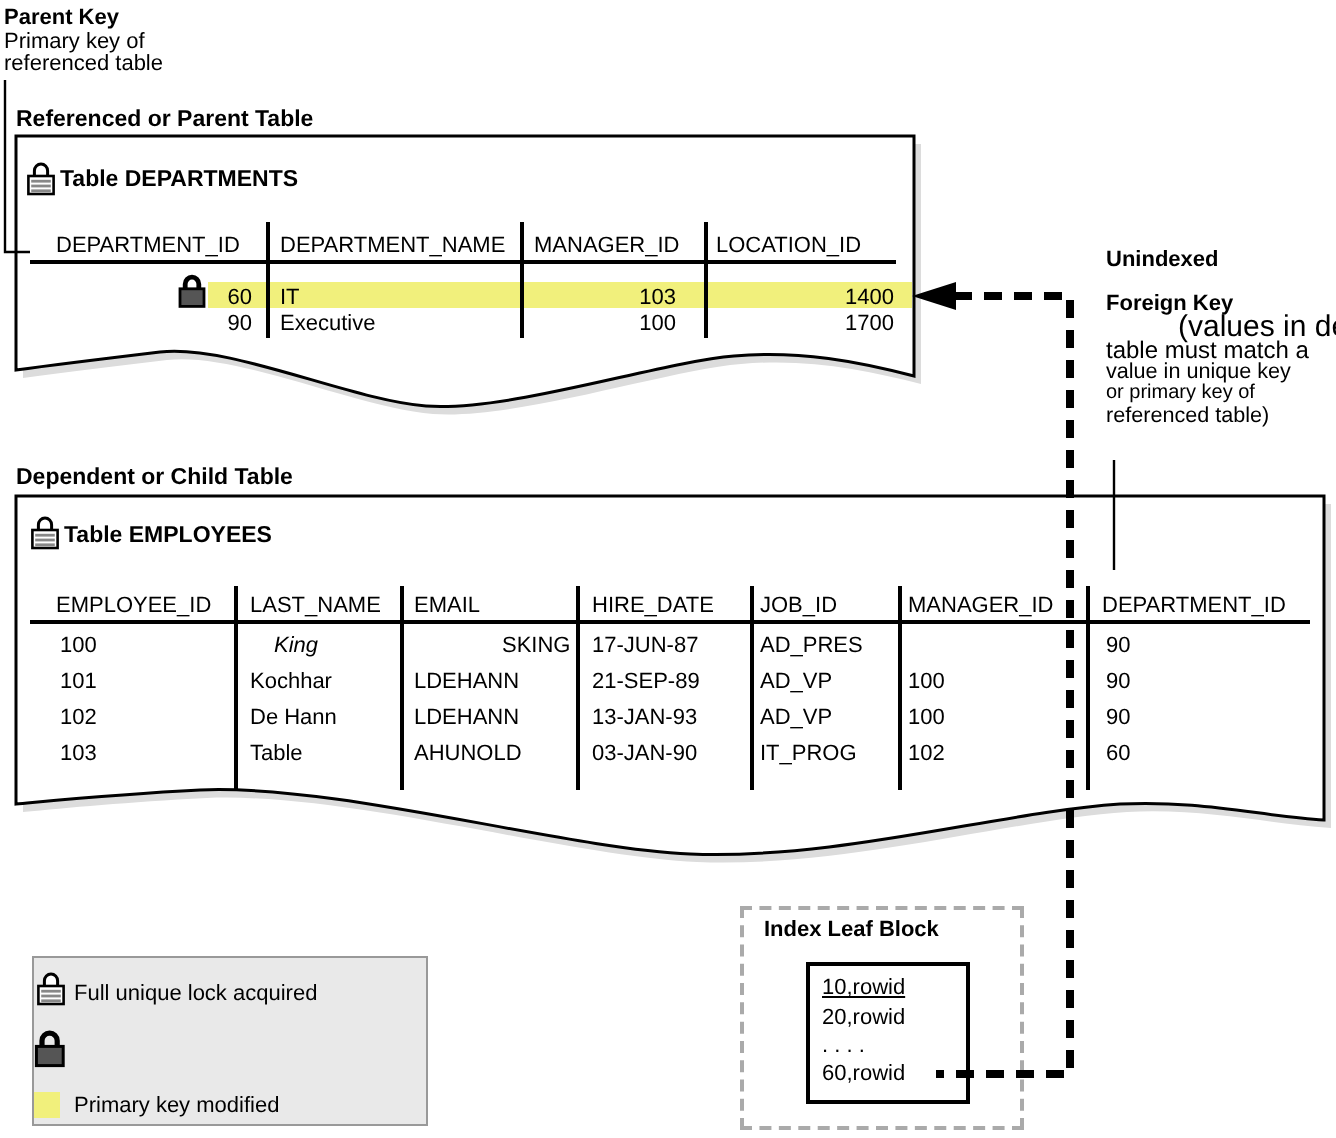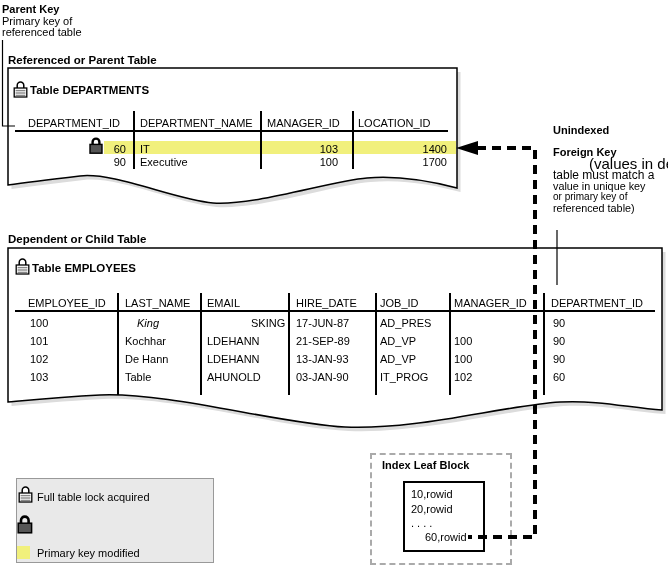--- a/index.html
+++ b/index.html
@@ -152,34 +152,34 @@
   <div class="t" style="left:125px; top:371px;">Table</div>
   <div class="t" style="left:207px; top:371px;">AHUNOLD</div>
   <div class="t" style="left:296px; top:371px;">03-JAN-90</div>
   <div class="t" style="left:380px; top:371px;">IT_PROG</div>
   <div class="t" style="left:454px; top:371px;">102</div>
   <div class="t" style="left:553px; top:371px;">60</div>
 
   <div class="ilb-outer"></div>
   <div class="t b" style="left:382px; top:459px;">Index Leaf Block</div>
   <div class="ilb-inner"></div>
-  <div class="t" style="left:411px; top:488px;">10,rowid</div>
+  <div class="t" style="left:411px; top:488px;text-decoration:underline;">10,rowid</div>
   <div class="t" style="left:411px; top:503px;">20,rowid</div>
   <div class="t" style="left:411px; top:517px;">. . . .</div>
-  <div class="t" style="left:425px; top:531px;">60,rowid</div>
+  <div class="t" style="left:411px; top:531px;">60,rowid</div>
 
   <div class="legend-box"></div>
   <svg class="lock" style="left:18px; top:485px;" width="15" height="18" viewBox="0 0 15 18">
     <path d="M4.2,8 V5.4 a3.3,3.4 0 0 1 6.6,0 V8" fill="#fff" stroke="#000" stroke-width="1.5"></path>
     <rect x="1.2" y="8" width="12.6" height="9" fill="#fff" stroke="#000" stroke-width="1.3"></rect>
     <line x1="2.6" y1="10.6" x2="12.4" y2="10.6" stroke="#888" stroke-width="1.4"></line>
     <line x1="2.6" y1="13" x2="12.4" y2="13" stroke="#888" stroke-width="1.4"></line>
     <line x1="2.6" y1="15.4" x2="12.4" y2="15.4" stroke="#888" stroke-width="1.4"></line>
   </svg>
-  <div class="t" style="left:37px; top:491px;">Full table lock acquired</div>
+  <div class="t" style="left:37px; top:491px;">Full unique lock acquired</div>
   <svg class="lock" style="left:17px; top:515px;" width="16" height="19" viewBox="0 0 16 19">
     <path d="M4,8.2 V5.4 a3.6,3.6 0 0 1 7.6,0 V8.2" fill="none" stroke="#000" stroke-width="2.6"></path>
     <rect x="1.2" y="8.2" width="13.4" height="9.6" fill="#555" stroke="#000" stroke-width="1.5"></rect>
   </svg>
   <div class="swatch"></div>
   <div class="t" style="left:37px; top:547px;">Primary key modified</div>
 
   <svg class="layer" width="668" height="569">
 
     <polyline points="2.5,40 2.5,126 15,126" fill="none" stroke="#000" stroke-width="1.2"></polyline>

